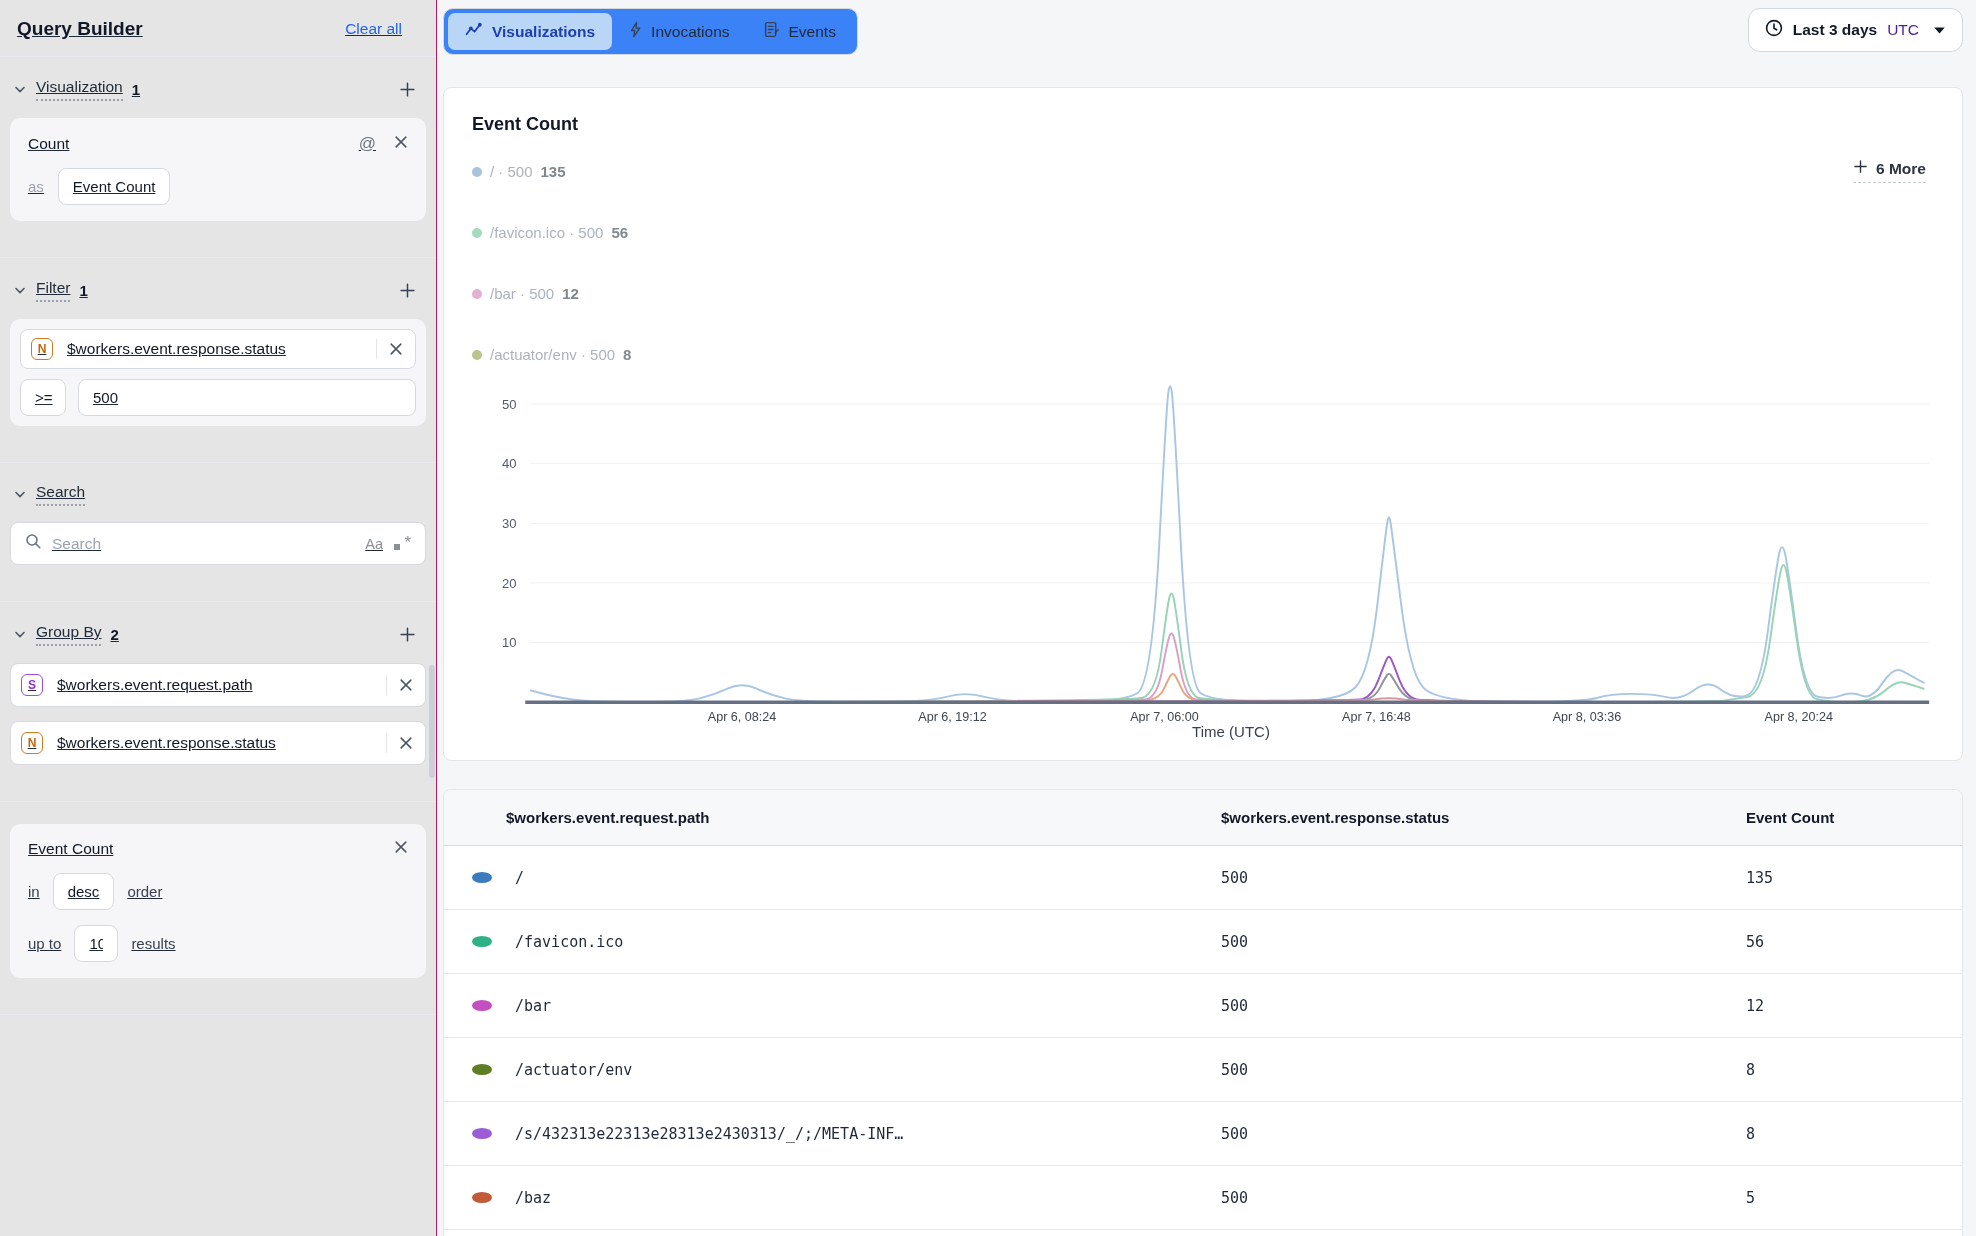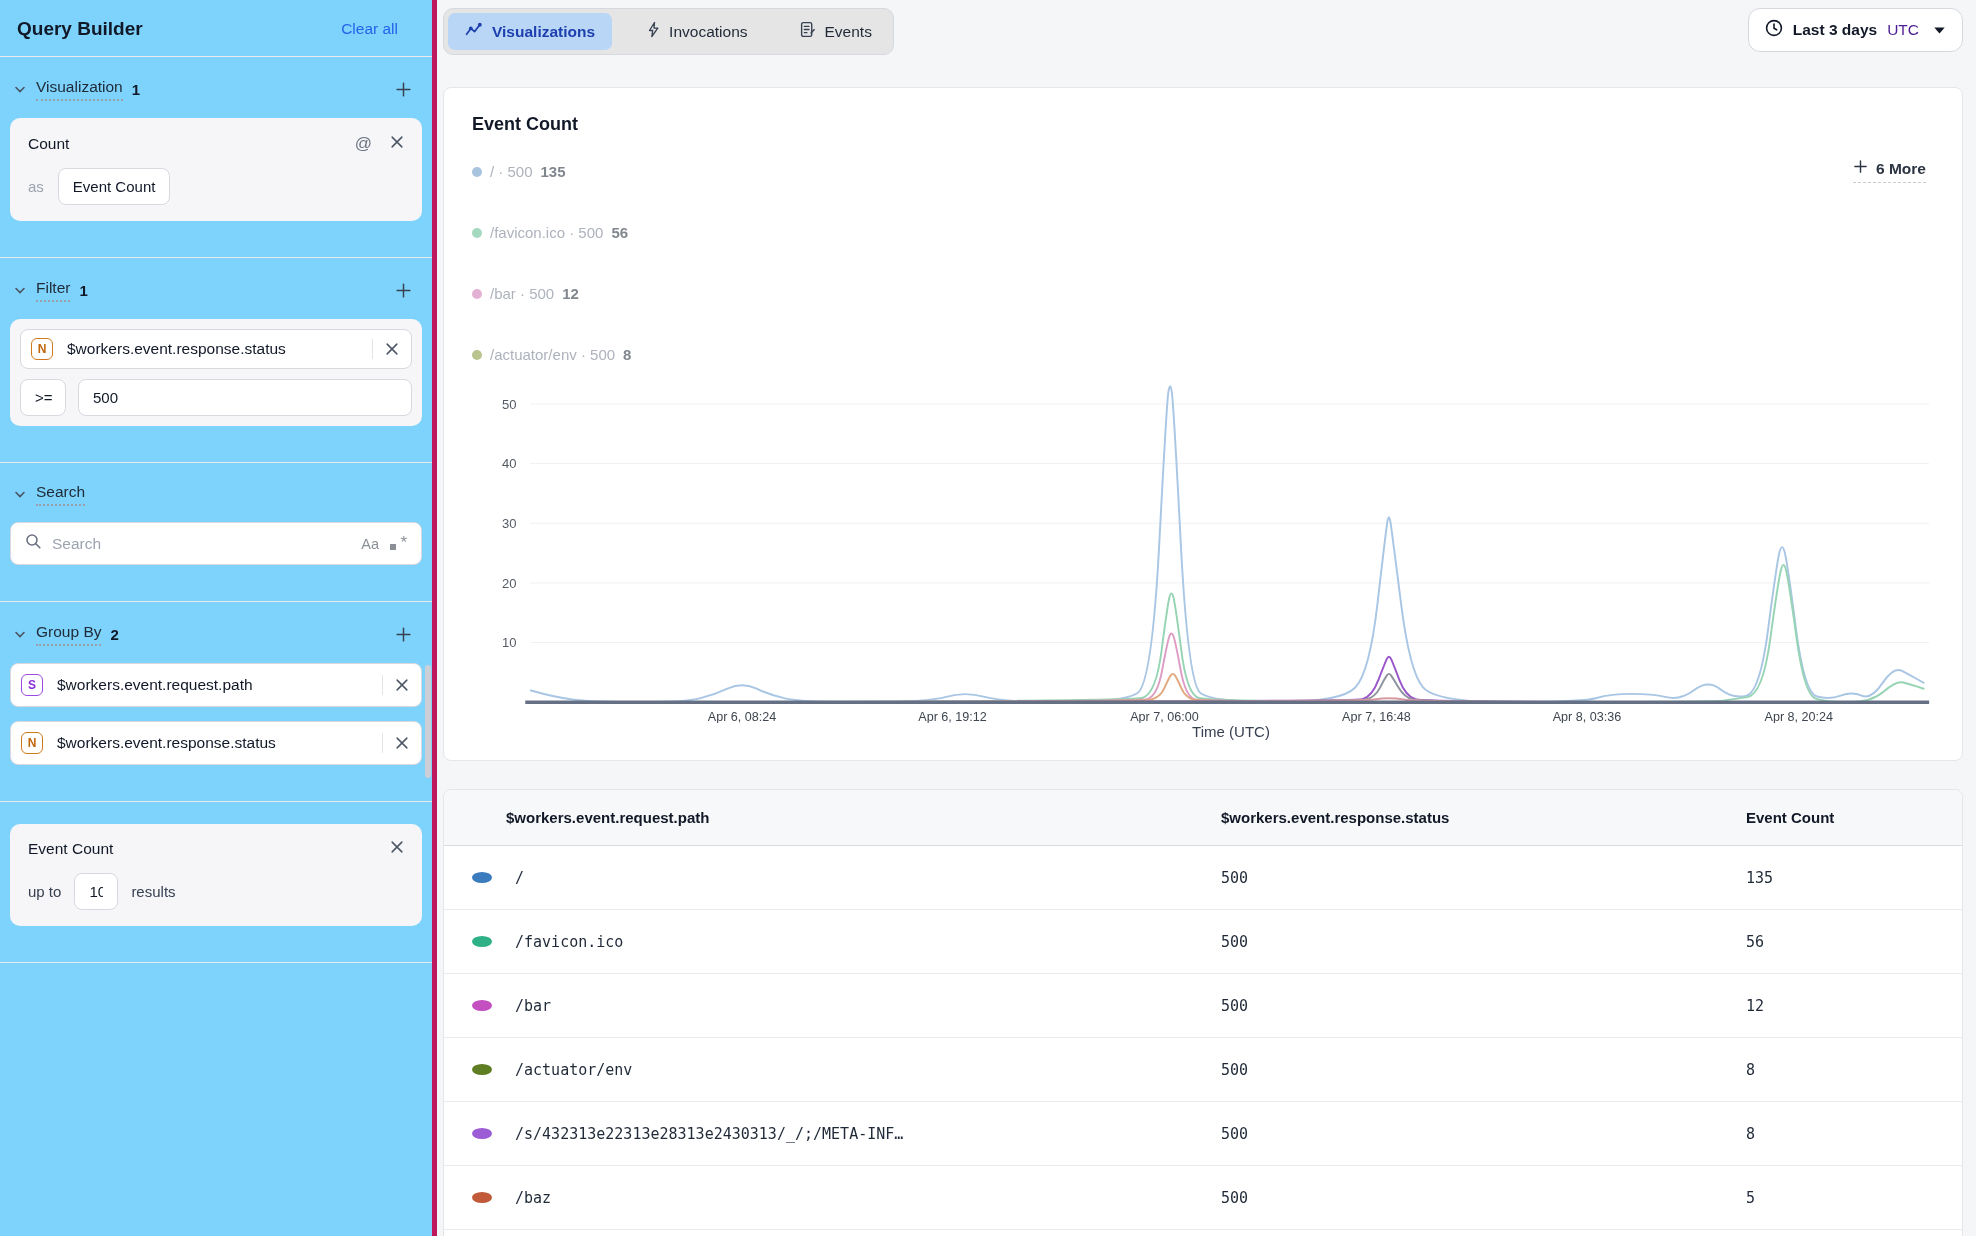--- a/index.html
+++ b/index.html
@@ -1,21 +1,21 @@
 <!DOCTYPE html>
 <html><head>
 <meta charset="utf-8">
 <style>
   * { margin:0; padding:0; box-sizing:border-box; }
   html,body { width:1976px; height:1236px; overflow:hidden; background:#ffffff;
     font-family:"Liberation Sans","DejaVu Sans",sans-serif; color:#1f2937; }
   .app { display:flex; width:100%; height:100%; }
 
   
-  .sidebar { width:437px; min-width:437px; background:#7dd3fc; border-right:5px solid #be185d; position:relative; }
+  .sidebar { width:437px; min-width:437px; background:#e5e5e5; border-right:1px solid #be185d; position:relative;text-decoration:underline; }
   .sb-head { display:flex; align-items:center; justify-content:space-between; padding:18px 34px 16px 17px; border-bottom:1px solid #e9eaee; }
   .sb-title { font-size:19px; font-weight:700; color:#111827; }
   .link-blue { color:#2563eb; font-size:15.5px; cursor:pointer; }
   .section { padding:16px 10px 36px 10px; border-bottom:1px solid #e9eaee; }
   .section:last-of-type { border-bottom:none; }
   .sec-head { display:flex; align-items:center; padding:4px 6px 10px 4px; }
   .chev { margin-right:10px; display:inline-flex; }
   .sec-label { font-size:15.5px; color:#1f2937; border-bottom:2px dotted #9aa0ab; padding-bottom:3px; }
   .sec-count { font-size:15px; font-weight:700; margin-left:9px; color:#111827; }
   .sec-plus { margin-left:auto; display:inline-flex; padding:4px; cursor:pointer; }
@@ -43,21 +43,21 @@
   .rx { position:relative; width:18px; height:16px; color:#8b9097; }
   .rx-sq { position:absolute; left:1px; bottom:2px; width:6px; height:6px; background:#8b9097; }
   .rx-star { position:absolute; right:0; top:-3px; font-size:17px; }
   .inline-box { display:inline-block; }
   .ob-row { display:flex; align-items:center; gap:13px; margin-top:15px; font-size:15px; color:#374151; }
   .scroll-thumb { position:absolute; right:1px; top:665px; width:6px; height:113px; border-radius:3px; background:#ccd0d6; }
 
   
   .main { flex:1; background:#f5f6f8; padding:8px 13px 0 6px; overflow:hidden; }
   .topbar { display:flex; align-items:flex-start; justify-content:space-between; }
-  .tabgroup { display:flex; background:#e5e5e5; border:1px solid #d5d9de; border-radius:10px; padding:4px; gap:18px; }
+  .tabgroup { display:flex; background:#3b82f6; border:1px solid #d5d9de; border-radius:10px; padding:4px; gap:0; }
   .tab { display:flex; align-items:center; gap:9px; padding:8px 17px; border-radius:7px; font-size:15.5px; color:#1f2937; cursor:pointer; }
   .tab.active { background:#b9d6f7; color:#1e40af; font-weight:600; }
   .timebtn { display:flex; align-items:center; gap:10px; background:#fff; border:1px solid #d5d9de; border-radius:12px; padding:10px 16px; font-size:15.5px; cursor:pointer; }
   .timebtn .tr-label { font-weight:700; color:#111827; }
   .timebtn .tr-zone { color:#4c1d95; }
   .panel { background:#fff; border:1px solid #e4e6ea; border-radius:8px; }
 
   
   .chart-card { margin-top:32px; padding:26px 28px 20px 28px; }
   .chart-title { font-size:18px; font-weight:700; color:#111827; }
@@ -221,20 +221,25 @@
 
     <div class="section">
       <div class="card">
         <div class="card-row">
           <span class="card-title">Event Count</span>
           <span class="icon-right">
             <span><svg width="14" height="14" viewBox="0 0 13 13">
                   <path d="M2 2l9 9M11 2l-9 9" stroke="#4b5563" stroke-width="1.4" stroke-linecap="round"></path>
                 </svg></span>
           </span>
+        </div>
+        <div class="ob-row">
+          <span>in</span>
+          <span class="whitebox inline-box">desc</span>
+          <span>order</span>
         </div>
         <div class="ob-row">
           <span>up to</span>
           <input class="whitebox" style="width: 44px; text-align: center; outline: none; font-family: inherit;" value="10">
           <span>results</span>
         </div>
       </div>
     </div>
 
     <div class="scroll-thumb"></div>

